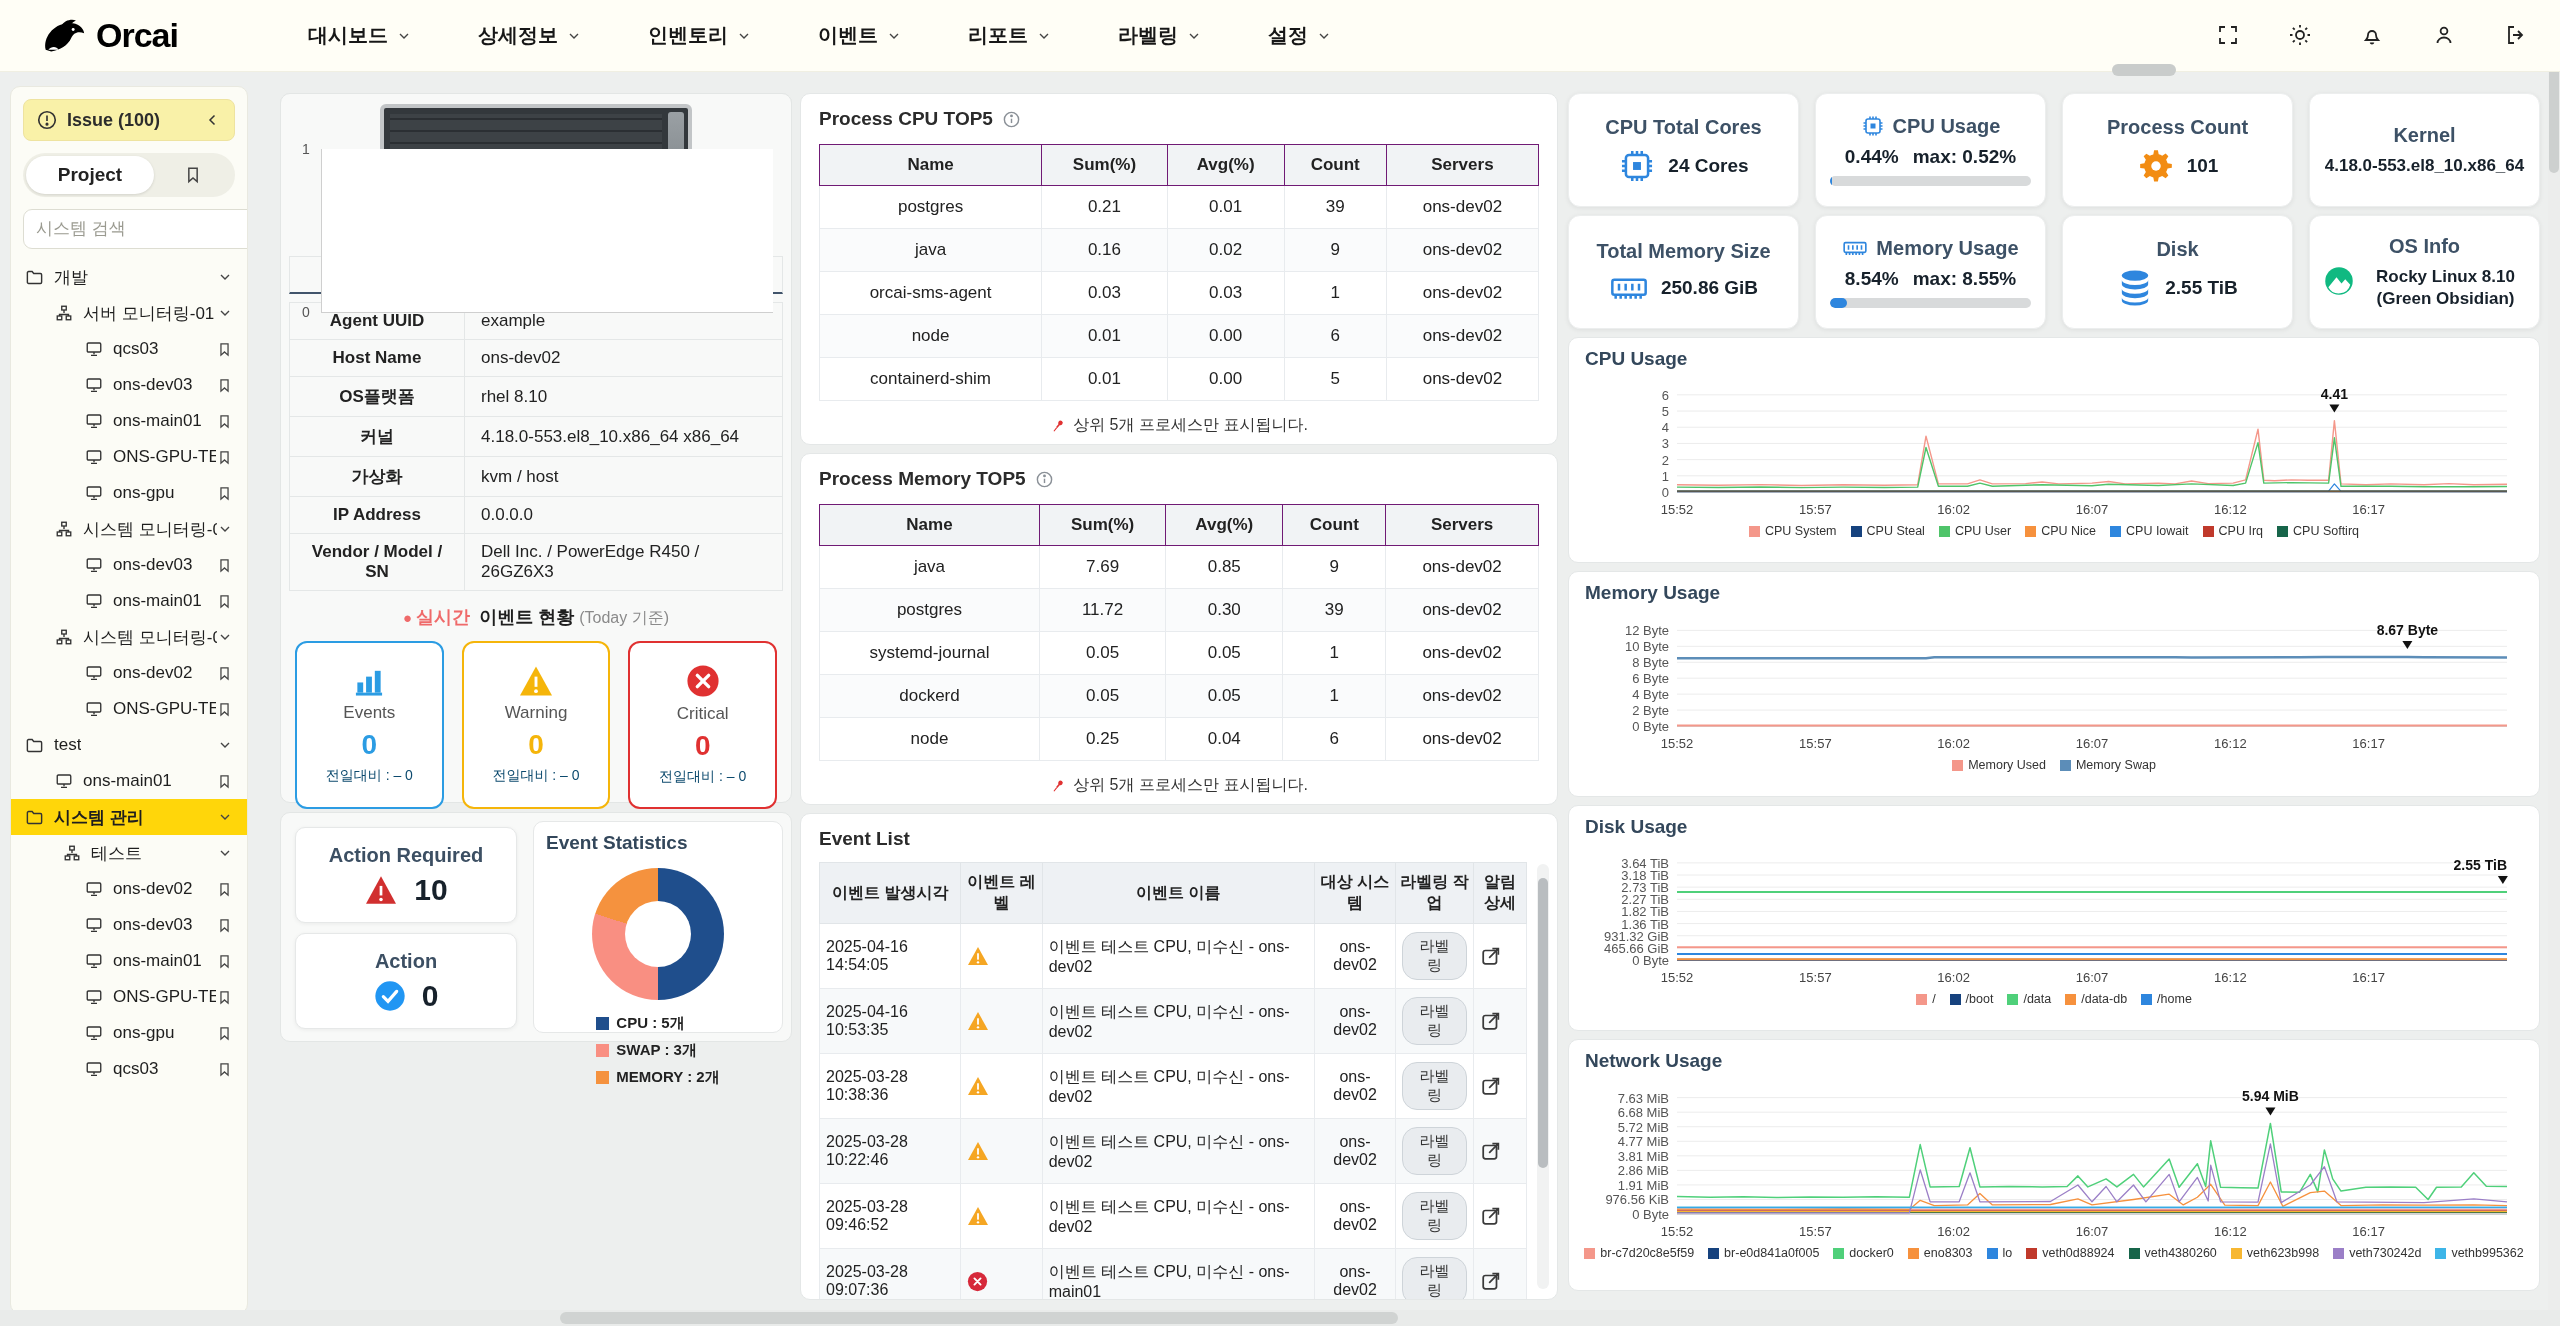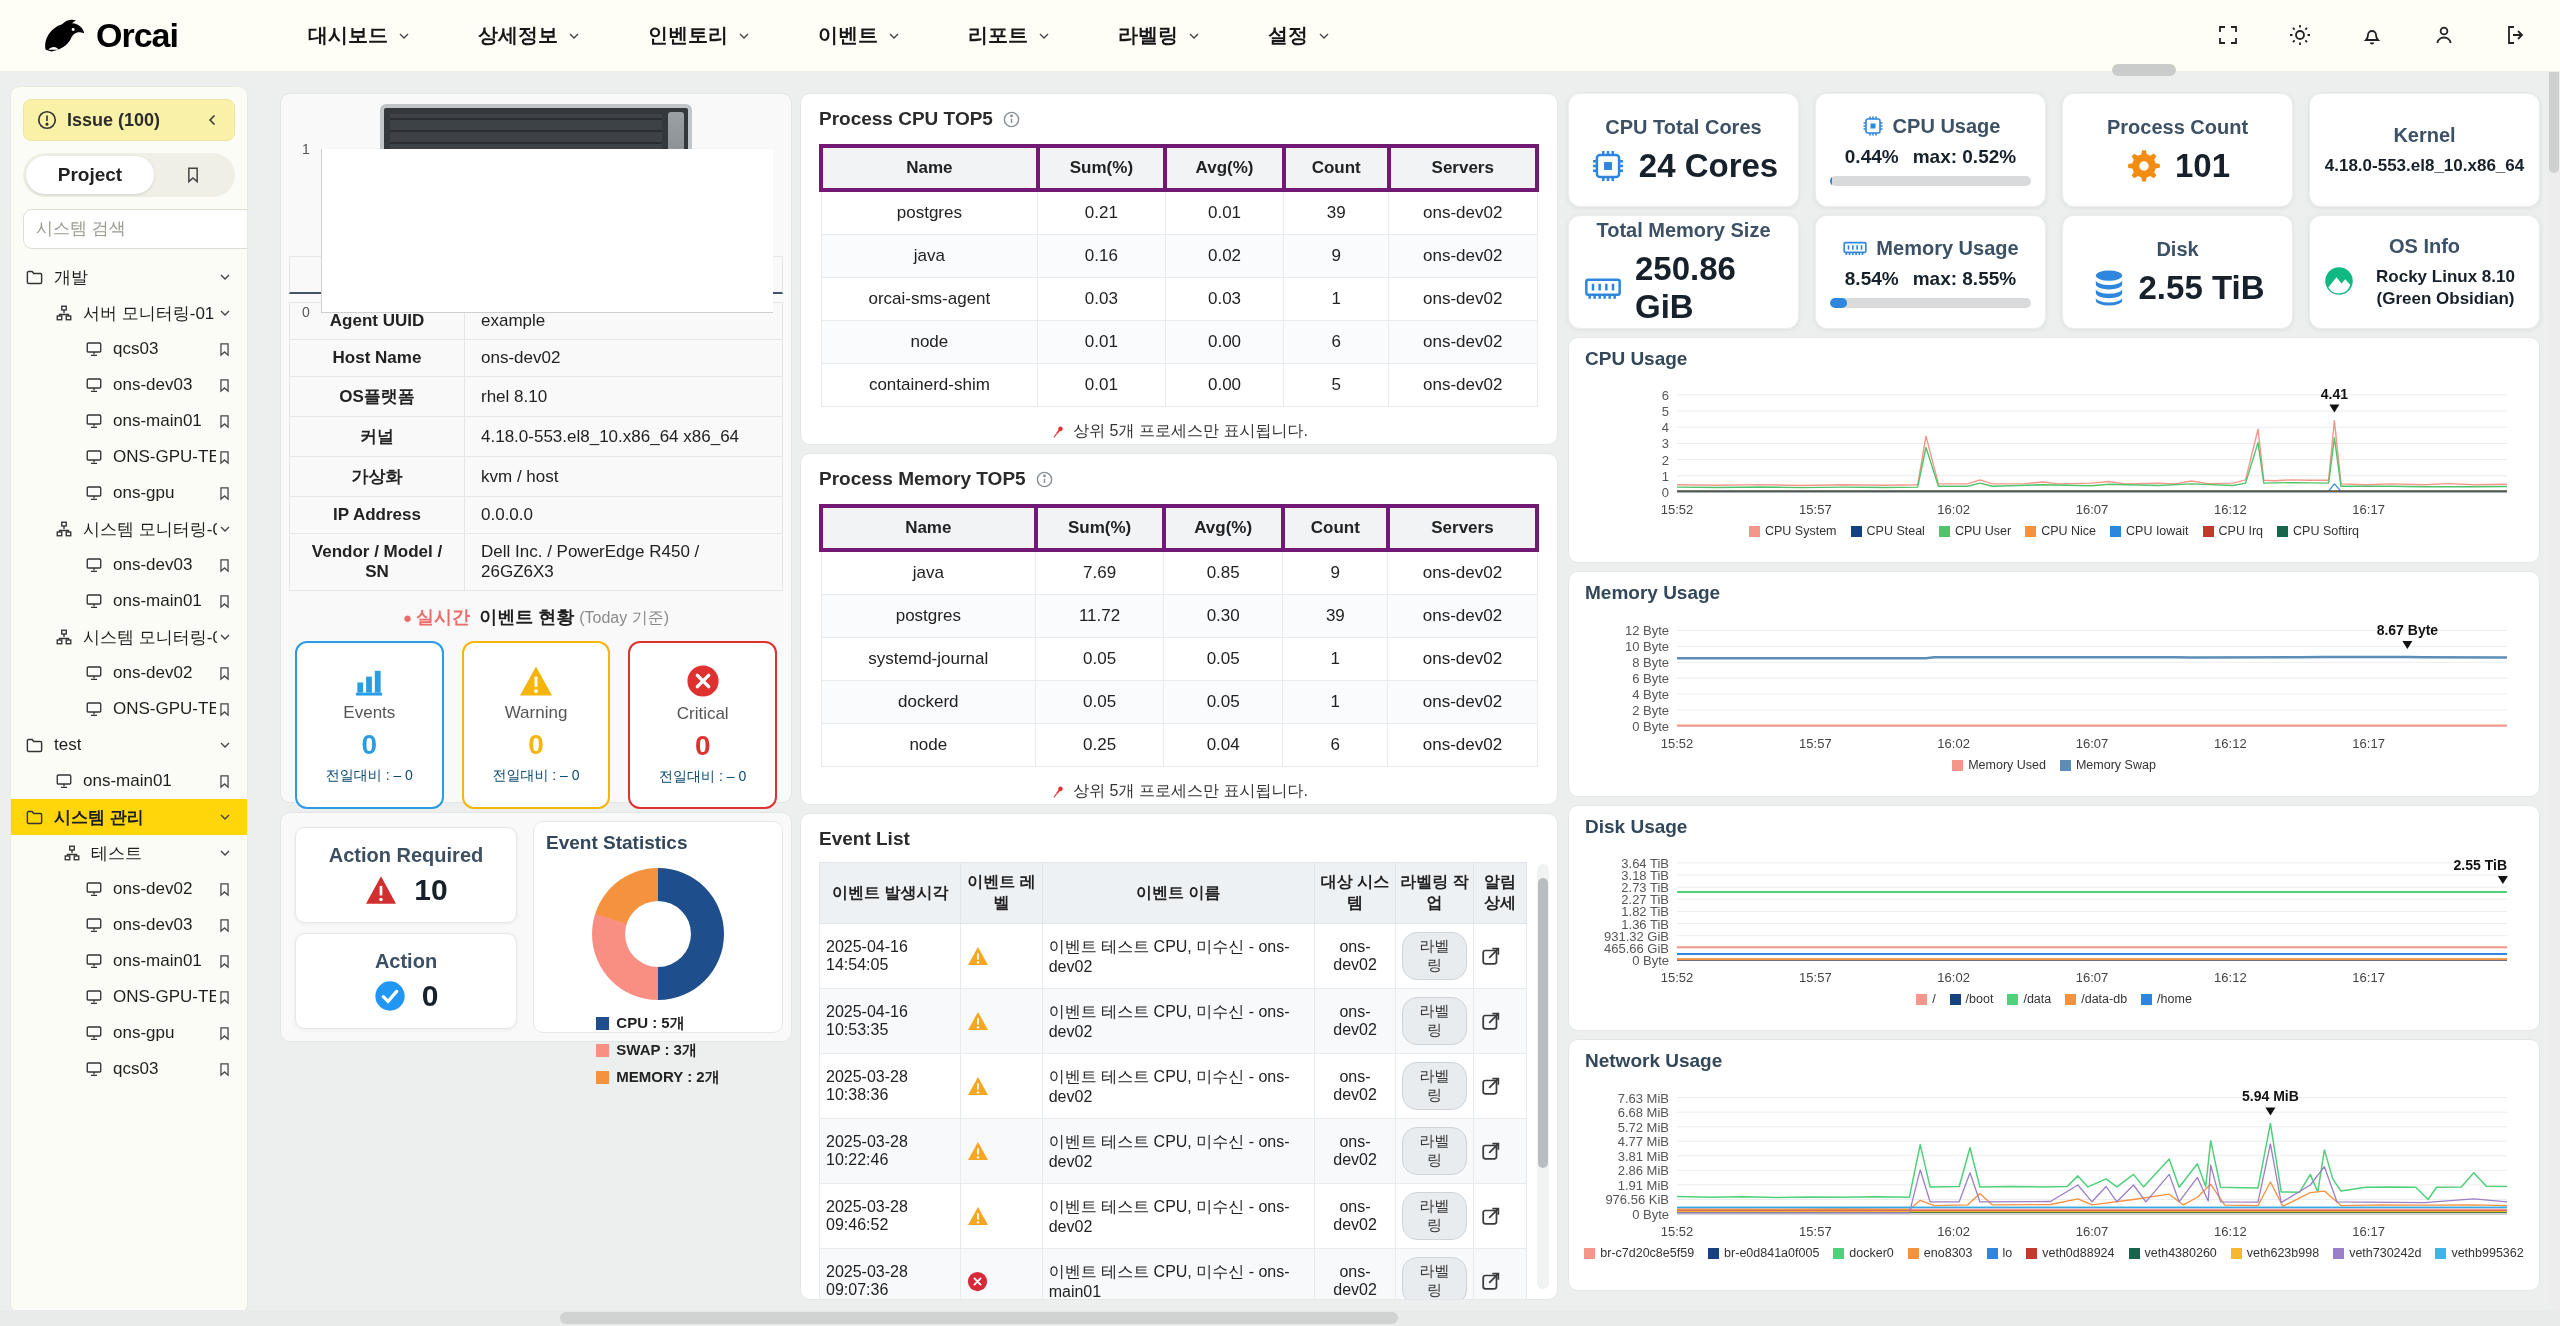--- a/index.html
+++ b/index.html
@@ -90,21 +90,21 @@
   .tl-legend .li { display:flex; align-items:center; gap:7px; }
   .tl-plot { position:relative; margin:4px 4px 0 26px; height:164px; border-left:1px solid #cfcfcf; border-bottom:1px solid #cfcfcf; background:#fff; }
   .tl-y1 { position:absolute; left:-20px; top:-8px; font-size:14px; color:#555; }
   .tl-y0 { position:absolute; left:-20px; bottom:-8px; font-size:14px; color:#555; }
 
   
   #col-mid { position:absolute; left:800px; top:93px; width:758px; height:1207px; }
   .mid-card { position:absolute; left:0; width:758px; background:#fff; border:1px solid #e4e7e7; border-radius:10px; padding:14px 18px; }
   .proc-title { display:flex; align-items:center; gap:9px; font-size:19px; font-weight:700; color:#2b2b2b; }
   table.proc { width:100%; border-collapse:collapse; margin-top:14px; }
-  table.proc th { background:#f1f3f5; border:4px solid #701a75; font-size:17px; font-weight:700; padding:10px 6px; color:#222; }
+  table.proc th { background:#f1f3f5; border:1px solid #701a75; font-size:17px; font-weight:700; padding:10px 6px; color:#222; }
   table.proc td { border:1px solid #e8ebee; font-size:17px; text-align:center; padding:11px 6px; color:#222; }
   table.proc tr:nth-child(even) td { background:#fafbfc; }
   .pin-note { display:flex; align-items:center; justify-content:center; gap:7px; margin-top:14px; font-size:16px; color:#333; }
 
   
   #event-list-card { top:720px; height:487px; overflow:hidden; padding-right:30px; }
   table.evl { width:100%; border-collapse:collapse; margin-top:12px; }
   table.evl th { background:#eef1f4; border:1px solid #e1e5e8; font-size:16px; font-weight:700; padding:9px 4px; color:#222; }
   table.evl td { border:1px solid #e8ebee; font-size:16px; padding:8px 6px; color:#222; }
   table.evl tr:nth-child(even) td { background:#f7f9fa; }
@@ -113,21 +113,21 @@
   .evl-scroll { position:absolute; right:8px; top:50px; bottom:10px; width:12px; background:#f1f2f2; border-radius:6px; }
   .evl-thumb { position:absolute; left:1px; top:14px; width:10px; height:290px; background:#b9bdc0; border-radius:5px; }
 
   
   #col-right { position:absolute; left:1568px; top:93px; width:972px; height:1205px; }
   .stat-row { position:absolute; left:0; width:972px; height:114px; display:flex; gap:16px; }
   .stat-card { flex:1; background:#fff; border:1px solid #eceeee; border-radius:12px; box-shadow:0 1px 5px rgba(0,0,0,.07);
     display:flex; flex-direction:column; align-items:center; justify-content:center; gap:8px; padding:8px 14px; }
   .stat-title { font-size:20px; font-weight:700; color:#3d5166; display:flex; align-items:center; gap:8px; }
   .stat-vrow { display:flex; align-items:center; gap:12px; }
-  .stat-value { font-size:33px; font-weight:800; color:#17212b; }
+  .stat-value { font-size:19px; font-weight:800; color:#17212b; }
   .stat-sub { font-size:19px; font-weight:800; color:#17212b; }
   .stat-sub .mx { margin-left:14px;text-align:right; }
   .pbar { width:100%; height:10px; background:#d8dadb; border-radius:5px; overflow:hidden; }
   .pbar > div { height:100%; background:#2e86de; border-radius:5px; }
   .stat-text { font-size:17px; font-weight:800; color:#17212b; text-align:center; line-height:1.25; }
   .chart-card { position:absolute; left:0; width:972px; background:#fff; border:1px solid #e4e7e7; border-radius:10px; padding:10px 16px 6px 16px; }
   .chart-mount { width:938px; }
   .chart-legend { display:flex; justify-content:center; flex-wrap:nowrap; gap:14px; font-size:12.5px; color:#333; margin-top:2px; }
   .chart-legend .li { display:flex; align-items:center; gap:5px; white-space:nowrap; }
   .chart-legend .sq { width:11px; height:11px; }

